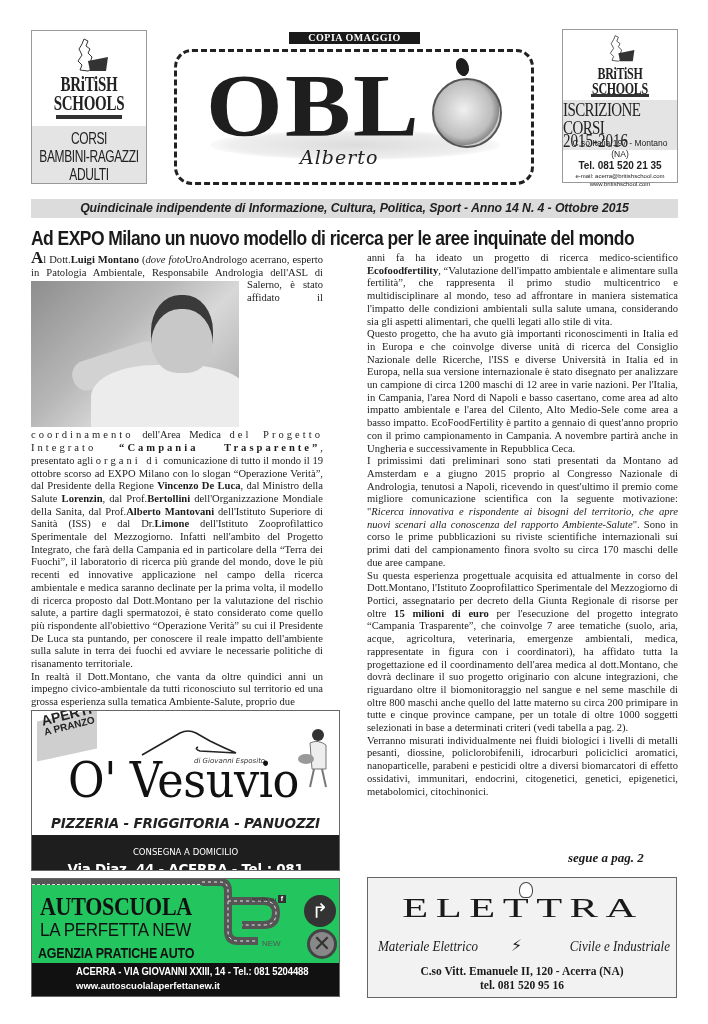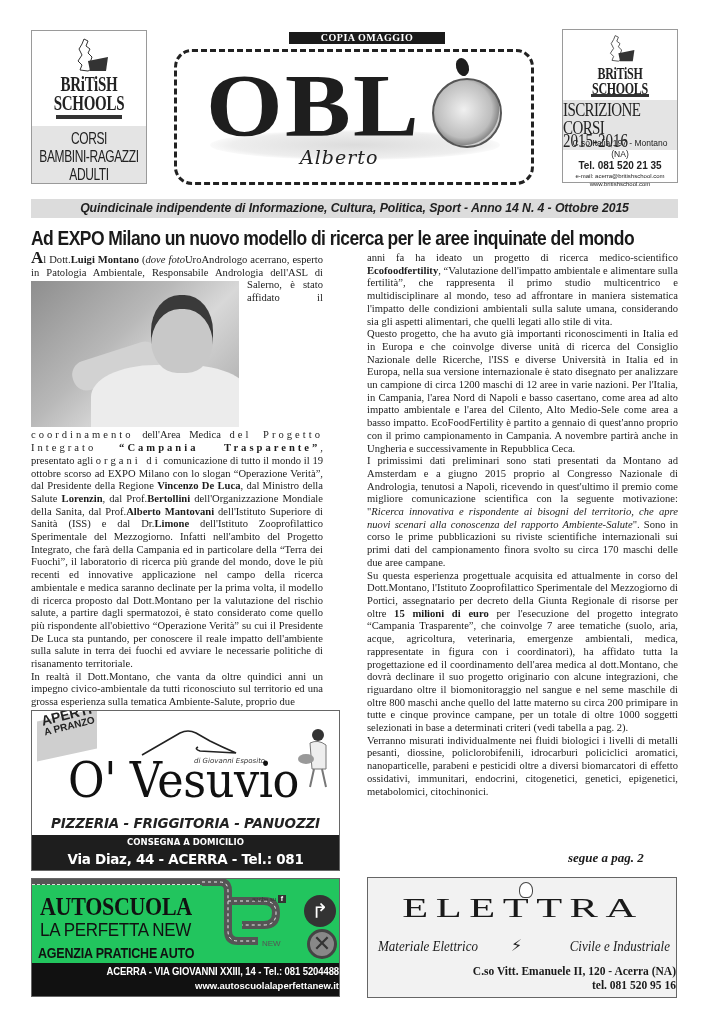--- a/index.html
+++ b/index.html
@@ -22,21 +22,21 @@
   .bs-right .bs-name { top: 37px; font-size: 12px; line-height: 11px; }
   .bs-right .bs-bar { top: 64px; left: 28px; right: 28px; height: 3px; }
   .bs-enroll { position: absolute; left: 0; right: 0; top: 70px; height: 50px; background: #e4e4e4; text-align: left; font-family: "Liberation Serif", serif; color: #222; }
   .bs-enroll .l1 { font-size: 15px; line-height: 14px; display: block; transform: scaleY(1.25); transform-origin: top; letter-spacing: -0.6px; padding-top: 1px; }
   .bs-enroll .l2 { font-size: 15px; line-height: 14px; display: block; transform: scaleY(1.25); transform-origin: top; margin-top: 3px; }
   .bs-contact { position: absolute; left: 0; right: 0; top: 108px; text-align: center; font-family: "Liberation Sans", sans-serif; color: #222; }
   .bs-contact .addr { font-size: 8.5px; line-height: 11px; }
   .bs-contact .tel { font-size: 10px; font-weight: bold; line-height: 12px; }
   .bs-contact .small { font-size: 6px; line-height: 8px; }
 
-  .copia { position: absolute; left: 289px; top: 32px; width: 156px; height: 12px; background: #1a1a1a; color: #fff; font-family: "Liberation Serif", serif; font-weight: bold; font-size: 10px; line-height: 12px; text-align: center; letter-spacing: 0.5px; }
+  .copia { position: absolute; left: 289px; top: 32px; width: 131px; height: 12px; background: #1a1a1a; color: #fff; font-family: "Liberation Serif", serif; font-weight: bold; font-size: 10px; line-height: 12px; text-align: center; letter-spacing: 0.5px; }
   .logo-frame { position: absolute; left: 174px; top: 49px; width: 360px; height: 136px; border: 3px dashed #222; border-radius: 18px; }
   .logo-oblo { position: absolute; left: 206px; top: 56px; font-family: "Liberation Serif", serif; font-weight: bold; font-size: 88px; line-height: 100px; color: #1e1e1e; letter-spacing: 2px; transform: scaleX(1.12); transform-origin: left; }
   .logo-swoosh { position: absolute; left: 210px; top: 130px; width: 290px; height: 30px; border-radius: 50%; background: radial-gradient(ellipse at center, #dcdcdc 0%, #eeeeee 60%, rgba(255,255,255,0) 75%); }
   .porthole { position: absolute; left: 432px; top: 78px; width: 70px; height: 70px; border-radius: 50%; background: radial-gradient(circle at 45% 45%, #f0f0f0 0%, #bdbdbd 55%, #8a8a8a 68%, #d0d0d0 70%, #7a7a7a 100%); border: 2px solid #555; }
   .porthole-accent { position: absolute; left: 456px; top: 58px; width: 13px; height: 18px; background: #1e1e1e; border-radius: 60% 40% 60% 40%; transform: rotate(-30deg); }
   .logo-magazine { position: absolute; left: 300px; top: 146px; font-family: "DejaVu Serif", serif; font-style: italic; font-size: 19px; color: #222; letter-spacing: 1px; }
 
   
   .strap { position: absolute; left: 31px; top: 199px; width: 647px; height: 19px; background: #dcdcdc; text-align: center; font-family: "Liberation Sans", sans-serif; font-style: italic; font-weight: bold; font-size: 12.3px; line-height: 19px; color: #222; letter-spacing: -0.1px; }
 
@@ -60,46 +60,46 @@
   .aperti { position: absolute; left: 5px; top: 4px; width: 60px; height: 40px; background: #cfcfcf; transform: skewY(-12deg); }
   .aperti-text { position: absolute; left: 8px; top: 4px; font-family: "Liberation Sans", sans-serif; font-weight: bold; color: #222; transform: rotate(-14deg); transform-origin: left top; line-height: 12px; }
   .aperti-text .a1 { font-size: 14px; display: block; }
   .aperti-text .a2 { font-size: 10px; display: block; }
   .volcano { position: absolute; left: 108px; top: 16px; width: 110px; height: 30px; }
   .vesuvio-by { position: absolute; left: 162px; top: 46px; font-family: "DejaVu Sans", sans-serif; font-style: italic; font-size: 7px; color: #333; }
   .vesuvio-name { position: absolute; left: 36px; top: 40px; font-family: "DejaVu Serif", serif; font-size: 48px; line-height: 58px; color: #111; letter-spacing: -0.5px; transform: scaleX(0.93); transform-origin: left; }
   .chef { position: absolute; left: 264px; top: 14px; width: 36px; height: 64px; }
   .vesuvio-services { position: absolute; left: 0; right: 0; top: 104px; text-align: center; font-family: "DejaVu Sans", sans-serif; font-style: italic; font-weight: bold; font-size: 13.5px; color: #222; letter-spacing: -0.2px; }
   .vesuvio-bar { position: absolute; left: 0; right: 0; top: 124px; bottom: 0; background: #1e1e1e; color: #fff; text-align: center; font-family: "DejaVu Sans", sans-serif; }
-  .vesuvio-bar .d1 { font-size: 8.5px; font-weight: bold; line-height: 13px; padding-top: 1px; }
+  .vesuvio-bar .d1 { font-size: 8.5px; font-weight: normal; line-height: 13px; padding-top: 11px; }
   .vesuvio-bar .d2 { font-size: 14.5px; line-height: 20px; font-weight: bold; letter-spacing: -0.3px; transform: scaleX(0.93); }
 
   .ad-autoscuola { position: absolute; left: 31px; top: 878px; width: 309px; height: 119px; border: 1px solid #666; background: #22c55e; overflow: hidden; }
   .road-top { position: absolute; left: 0; top: 0; width: 178px; height: 6px; background: #555; border-bottom: 1px dashed #ddd; }
   .road-svg { position: absolute; left: 170px; top: 0; width: 90px; height: 72px; }
   .as-title { position: absolute; left: 8px; top: 14px; font-family: "Liberation Serif", serif; font-weight: bold; font-size: 22px; line-height: 24px; color: #111; letter-spacing: -0.3px; transform: scaleY(1.15); transform-origin: top; }
   .as-sub { position: absolute; left: 8px; top: 42px; font-family: "Liberation Sans", sans-serif; font-size: 17px; line-height: 18px; color: #111; letter-spacing: -0.3px; transform: scaleY(1.1); transform-origin: top; }
   .as-agency { position: absolute; left: 6px; top: 66px; font-family: "Liberation Sans", sans-serif; font-weight: bold; font-size: 12.5px; line-height: 14px; color: #111; letter-spacing: -0.2px; transform: scaleY(1.15); transform-origin: top; }
   .as-fb { position: absolute; left: 220px; top: 16px; font-family: "Liberation Sans", sans-serif; font-size: 6px; color: #333; }
   .as-fb .fb { display: inline-block; width: 8px; height: 8px; background: #333; color: #fff; font-size: 7px; font-weight: bold; text-align: center; line-height: 8px; vertical-align: middle; }
   .as-new { position: absolute; left: 230px; top: 60px; font-family: "Liberation Sans", sans-serif; font-size: 8px; color: #555; }
   .sign-arrow { position: absolute; left: 272px; top: 16px; width: 32px; height: 32px; border-radius: 50%; background: #333; color: #fff; text-align: center; font-size: 20px; line-height: 32px; font-family: "DejaVu Sans", sans-serif; }
   .sign-noparking { position: absolute; left: 275px; top: 50px; width: 30px; height: 30px; border-radius: 50%; background: #888; border: 3px solid #444; color: #333; text-align: center; font-size: 22px; line-height: 24px; font-family: "DejaVu Sans", sans-serif; }
-  .as-bar { position: absolute; left: 0; right: 0; top: 84px; bottom: 0; background: #111; color: #fff; text-align: right; font-family: "Liberation Sans", sans-serif; font-weight: bold; }
+  .as-bar { position: absolute; left: 0; right: 0; top: 84px; bottom: 0; background: #111; color: #fff; text-align: left; font-family: "Liberation Sans", sans-serif; font-weight: bold; padding-left: 44px; }
   .as-bar .b1 { font-size: 9.5px; line-height: 14px; padding-top: 2px; letter-spacing: -0.1px; transform: scaleY(1.1); }
   .as-bar .b2 { font-size: 9.5px; line-height: 14px; }
 
   .ad-elettra { position: absolute; left: 367px; top: 877px; width: 310px; height: 121px; border: 1px solid #666; background: #f2f2f2; overflow: hidden; }
   .el-name { position: absolute; left: 8px; top: 16px; width: 294px; text-align: center; font-family: "Liberation Serif", serif; font-size: 34px; line-height: 36px; color: #1a1a1a; letter-spacing: 6px; transform: scaleX(1.25) scaleY(0.78); transform-origin: center top; }
   .el-bulb { position: absolute; left: 151px; top: 4px; width: 14px; height: 16px; border: 1.5px solid #444; border-radius: 50% 50% 40% 40%; background: #fff; }
   .el-tagline { position: absolute; left: 10px; top: 59px; width: 292px; font-family: "Liberation Serif", serif; font-style: italic; font-size: 13px; color: #1a1a1a; transform: scaleY(1.15); transform-origin: top; }
   .el-tagline .t1 { position: absolute; left: 0; }
   .el-tagline .t2 { position: absolute; right: 0; }
   .el-plug { position: absolute; left: 143px; top: 58px; font-size: 16px; font-family: "DejaVu Sans", sans-serif; color: #222; }
-  .el-addr { position: absolute; left: 0; right: 0; top: 86px; text-align: right; font-family: "Liberation Serif", serif; font-weight: bold; font-size: 11.5px; line-height: 14px; color: #1a1a1a; }
+  .el-addr { position: absolute; left: 0; right: 0; top: 86px; text-align: center; font-family: "Liberation Serif", serif; font-weight: bold; font-size: 11.5px; line-height: 14px; color: #1a1a1a; }
 </style>
 </head>
 <body>
 
 <header>
 
   <div class="ad-box bs-left">
     <div class="bs-logo">
       <svg class="bs-map" viewBox="0 0 40 40">
         <path d="M14 2 L18 4 L16 9 L20 12 L18 16 L22 20 L20 26 L26 30 L18 34 L10 33 L12 28 L8 24 L12 18 L9 12 L12 7 Z" fill="#fff" stroke="#333" stroke-width="1"></path>

